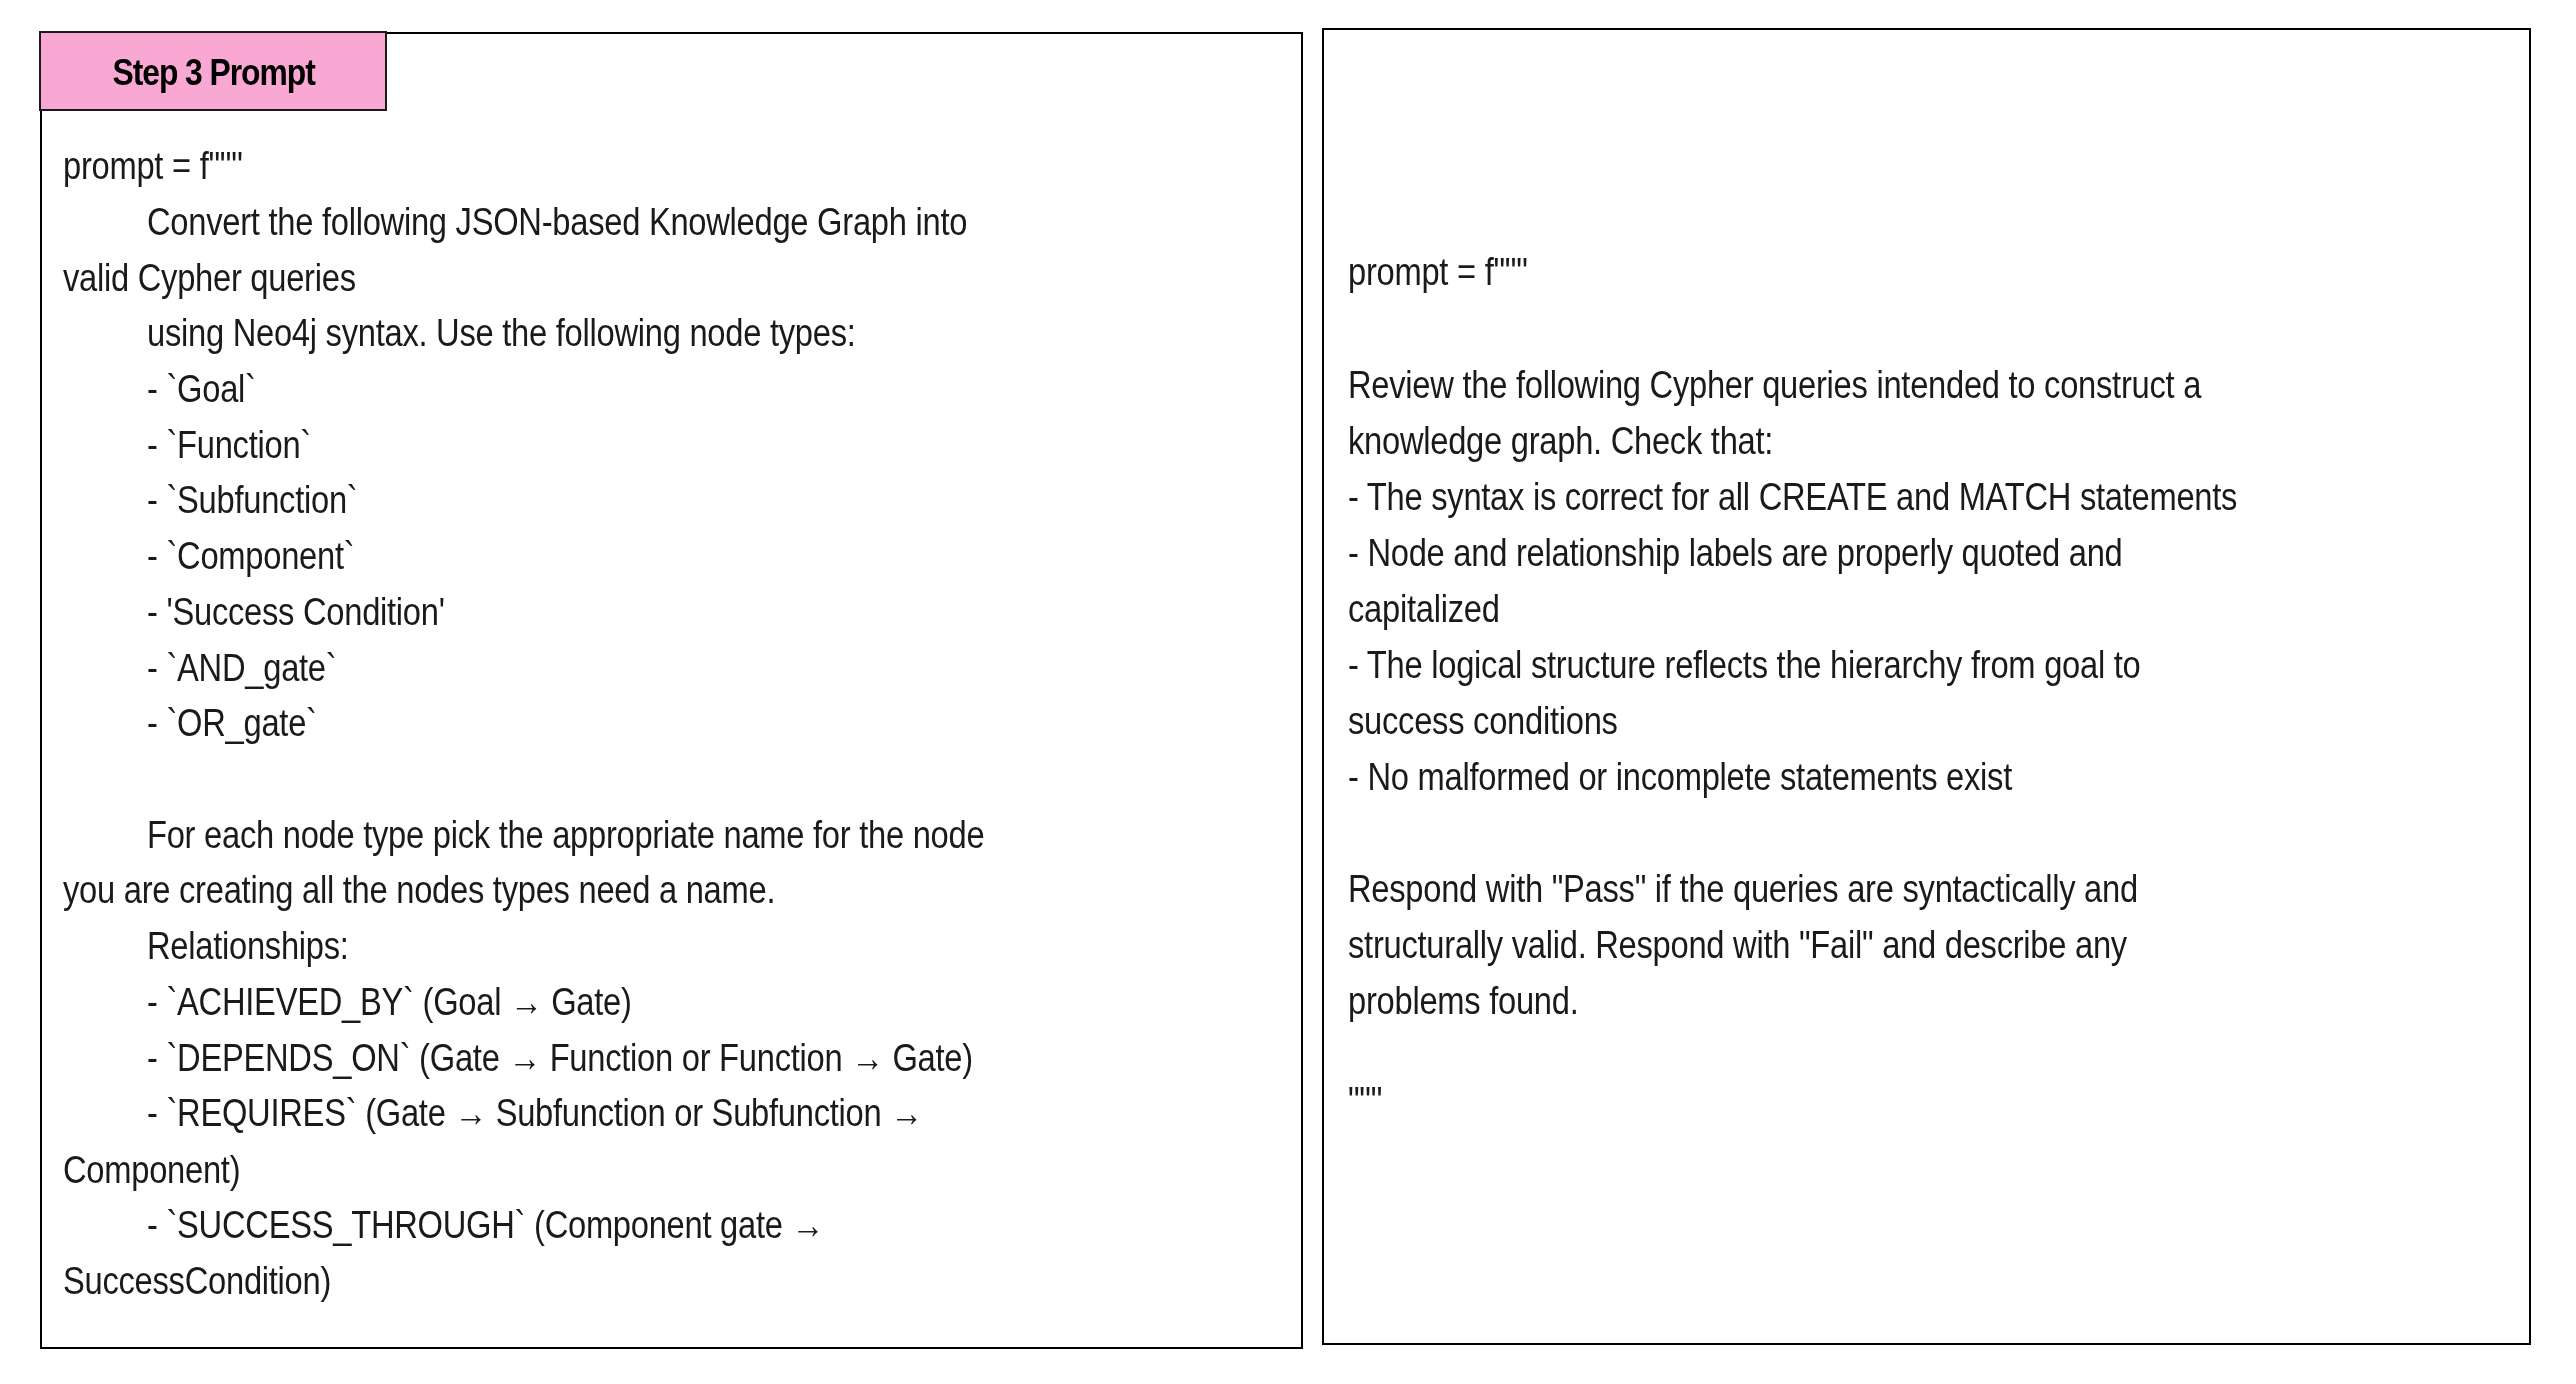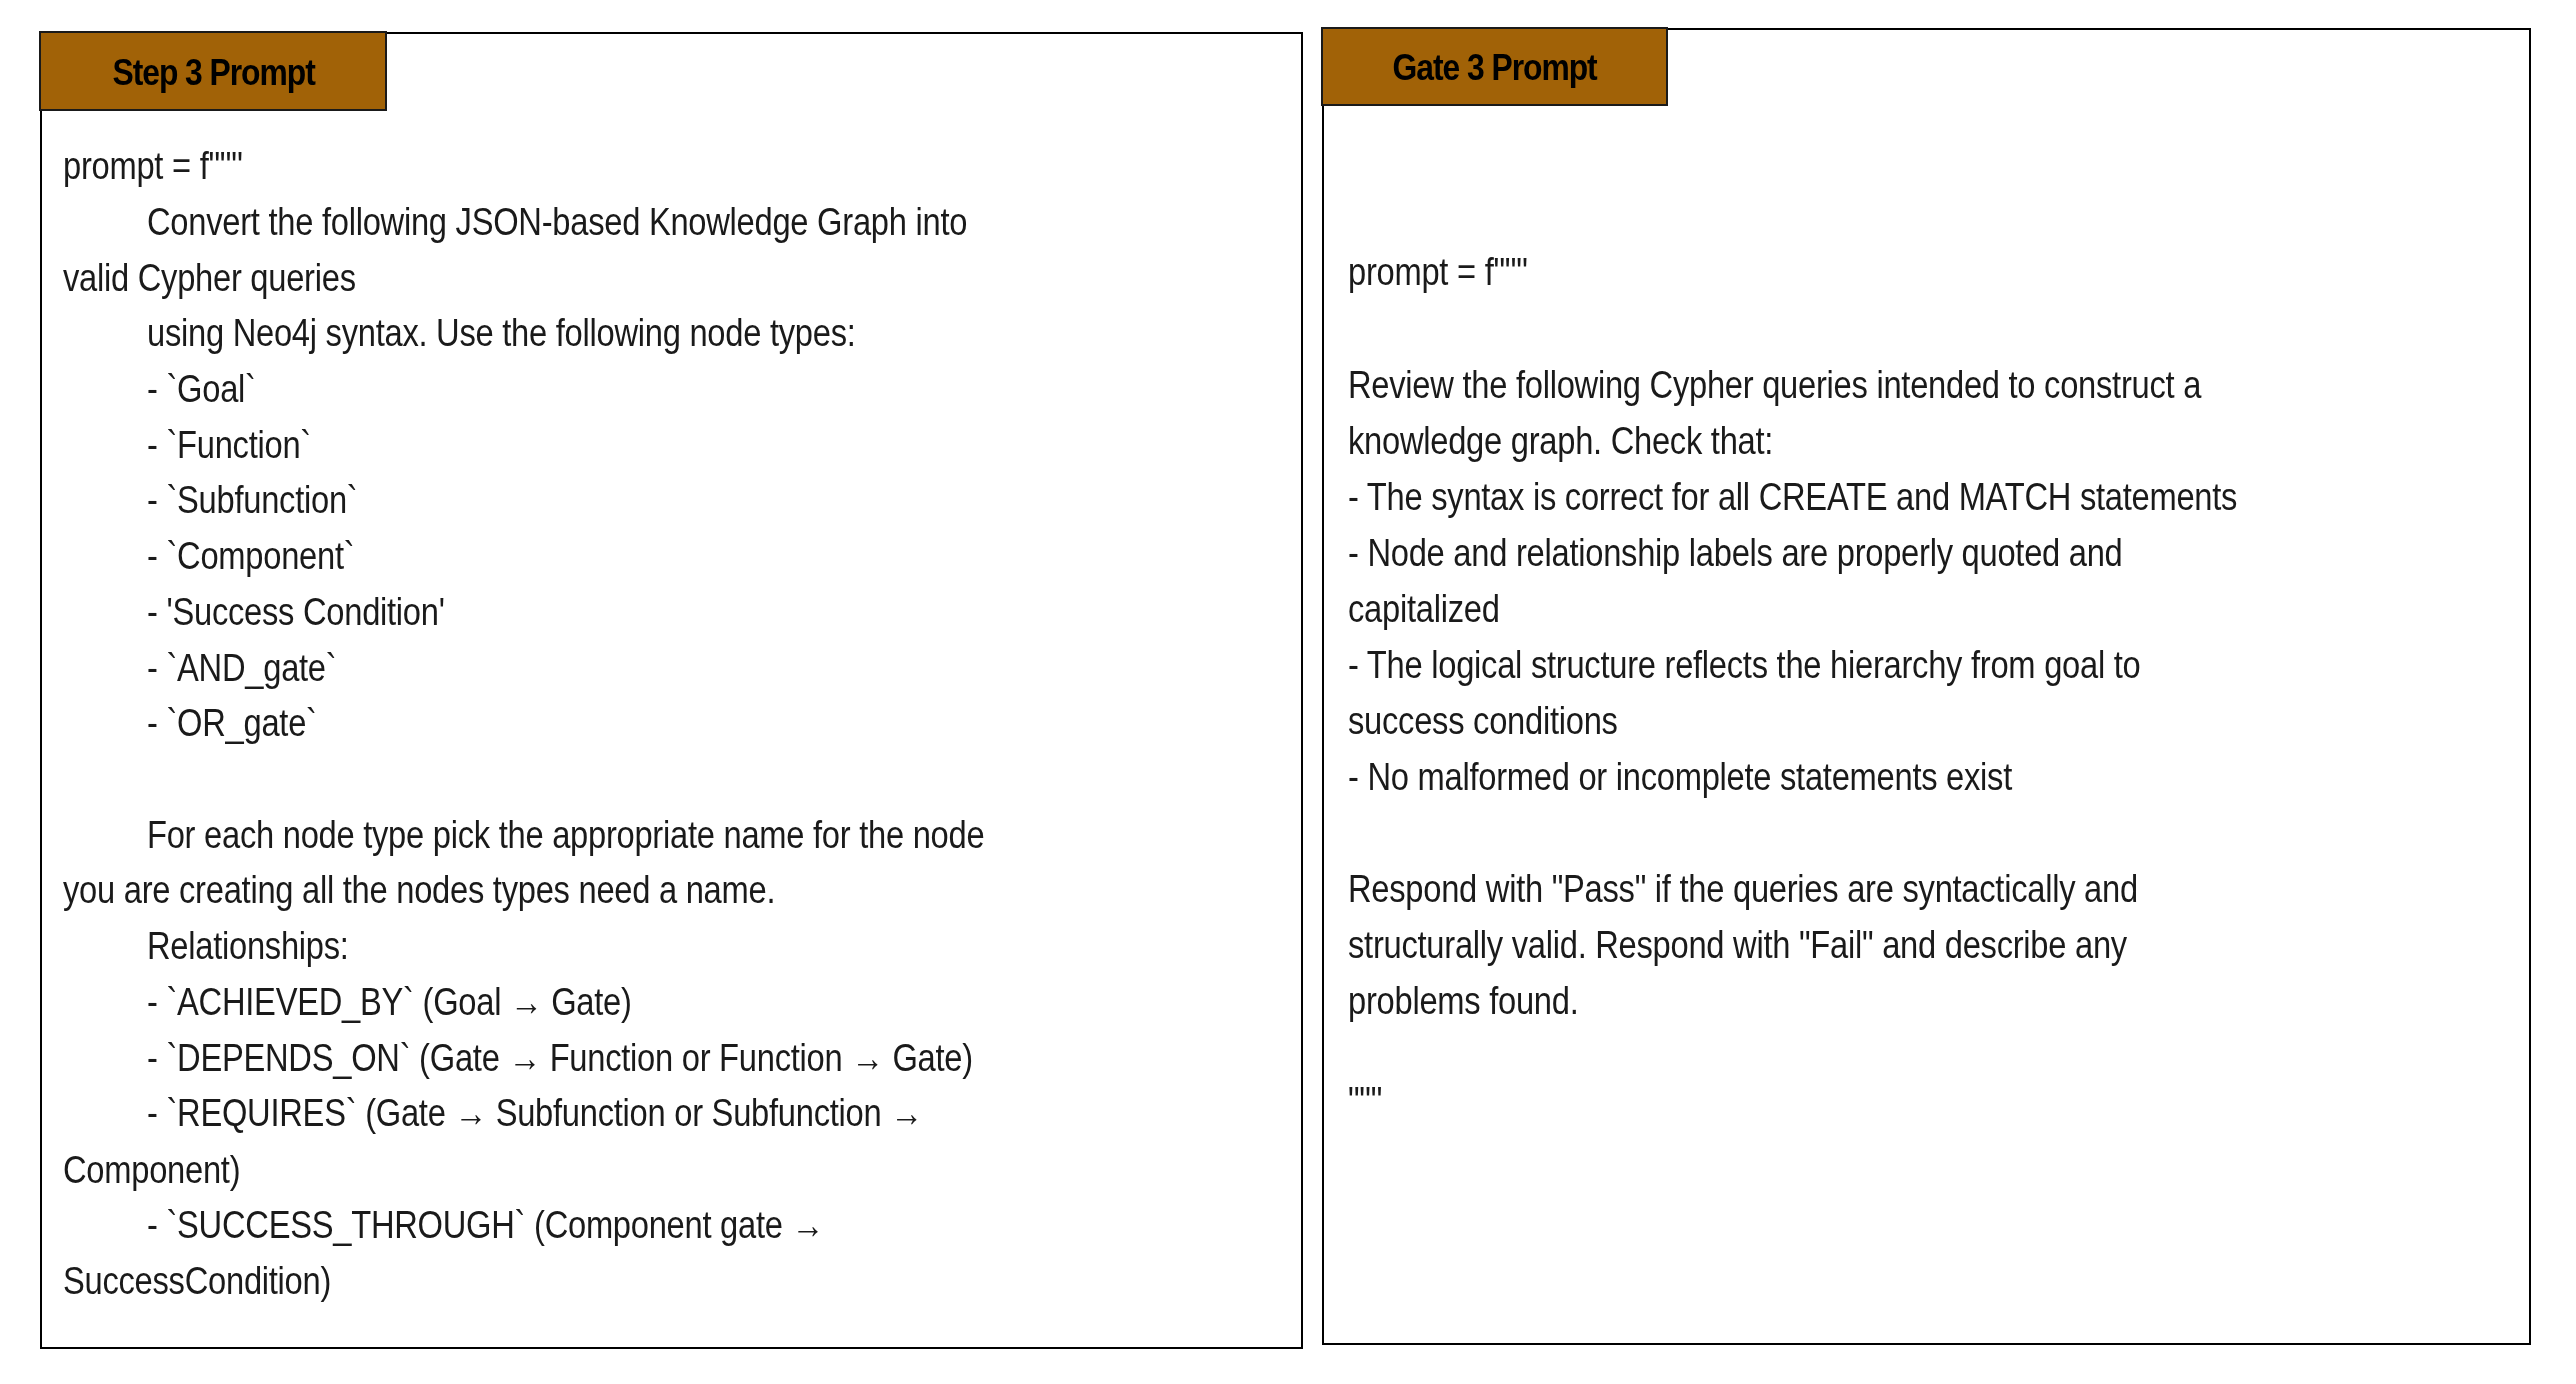--- a/index.html
+++ b/index.html
@@ -23,21 +23,21 @@
   }
   #panel-left  { left: 40px;   top: 32px; width: 1263px; height: 1317px; }
   #panel-right { left: 1322px; top: 28px; width: 1209px; height: 1317px; }
 
   .tab {
     position: absolute;
     left: -2.9px;
     top: -2.9px;
     box-sizing: border-box;
     border: 2.3px solid #1a1a1a;
-    background: #a16207;
+    background: #f9a8d4;
     display: flex;
     align-items: center;
     justify-content: center;
   }
   #panel-left .tab  { width: 348px; height: 80px; }
   #panel-right .tab { width: 347px; height: 79px; }
 
   .tab-title {
     font-family: "Liberation Sans", sans-serif;
     font-weight: bold;
@@ -93,23 +93,20 @@
     <div class="line" style="left:105px; top:941px;">- `ACHIEVED_BY` (Goal → Gate)</div>
     <div class="line" style="left:105px; top:997px;">- `DEPENDS_ON` (Gate → Function or Function → Gate)</div>
     <div class="line" style="left:105px; top:1052px;">- `REQUIRES` (Gate → Subfunction or Subfunction →</div>
     <div class="line" style="left:21px; top:1109px;">Component)</div>
     <div class="line" style="left:105px; top:1164px;">- `SUCCESS_THROUGH` (Component gate →</div>
     <div class="line" style="left:21px; top:1220px;">SuccessCondition)</div>
   </div>
 </div>
 
 <div class="panel" id="panel-right">
-  <div class="tab">
-    <span class="tab-title">Gate 3 Prompt</span>
-  </div>
   <div class="lines">
     <div class="line" style="left:24px; top:215px;">prompt = f"""</div>
     <div class="line" style="left:24px; top:328px;">Review the following Cypher queries intended to construct a</div>
     <div class="line" style="left:24px; top:384px;">knowledge graph. Check that:</div>
     <div class="line" style="left:24px; top:440px;">- The syntax is correct for all CREATE and MATCH statements</div>
     <div class="line" style="left:24px; top:496px;">- Node and relationship labels are properly quoted and</div>
     <div class="line" style="left:24px; top:552px;">capitalized</div>
     <div class="line" style="left:24px; top:608px;">- The logical structure reflects the hierarchy from goal to</div>
     <div class="line" style="left:24px; top:664px;">success conditions</div>
     <div class="line" style="left:24px; top:720px;">- No malformed or incomplete statements exist</div>

